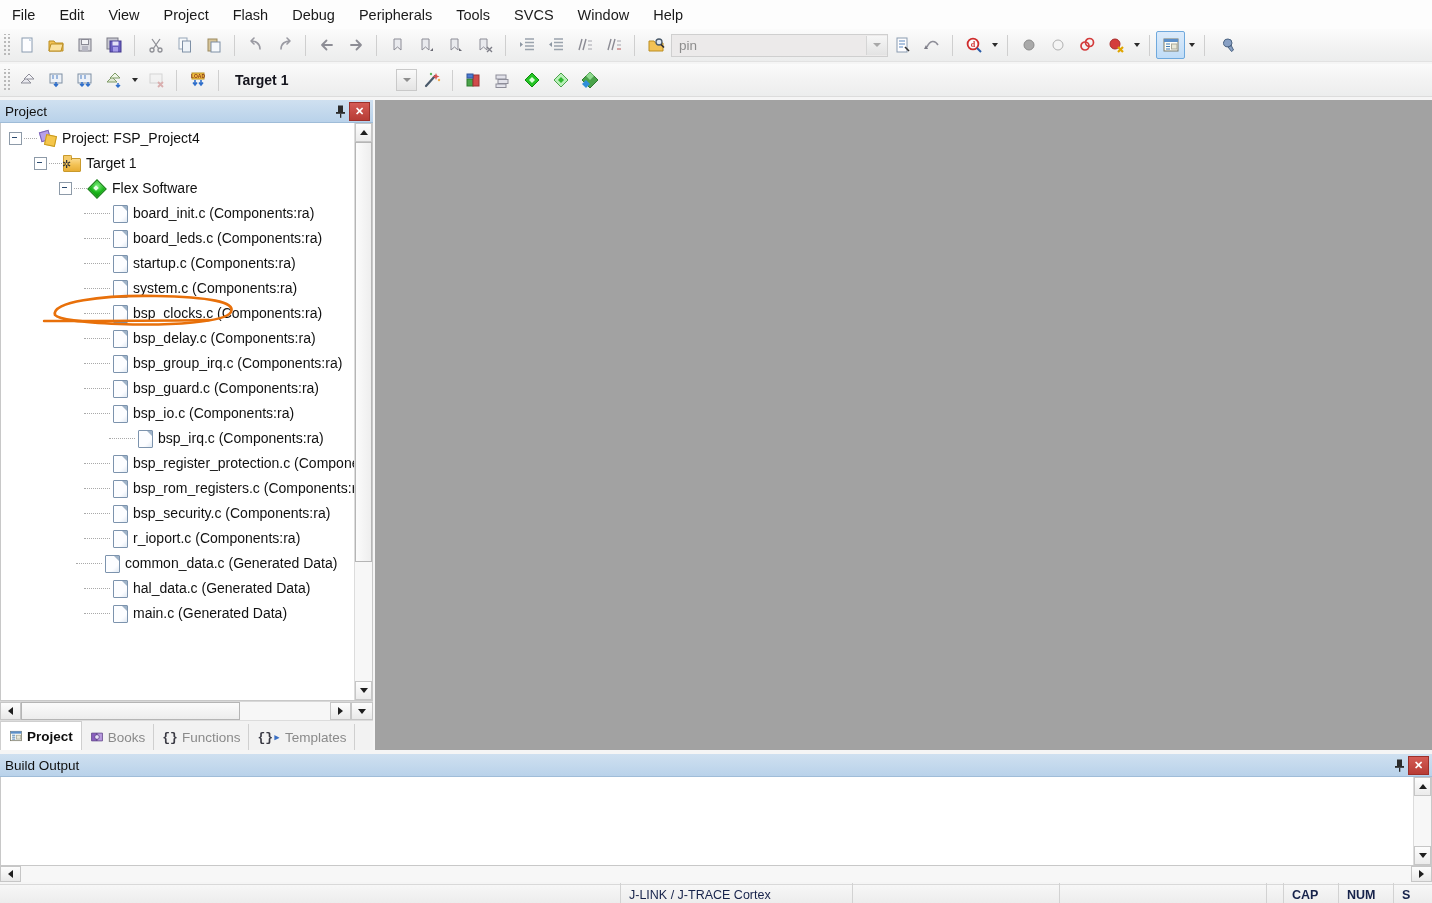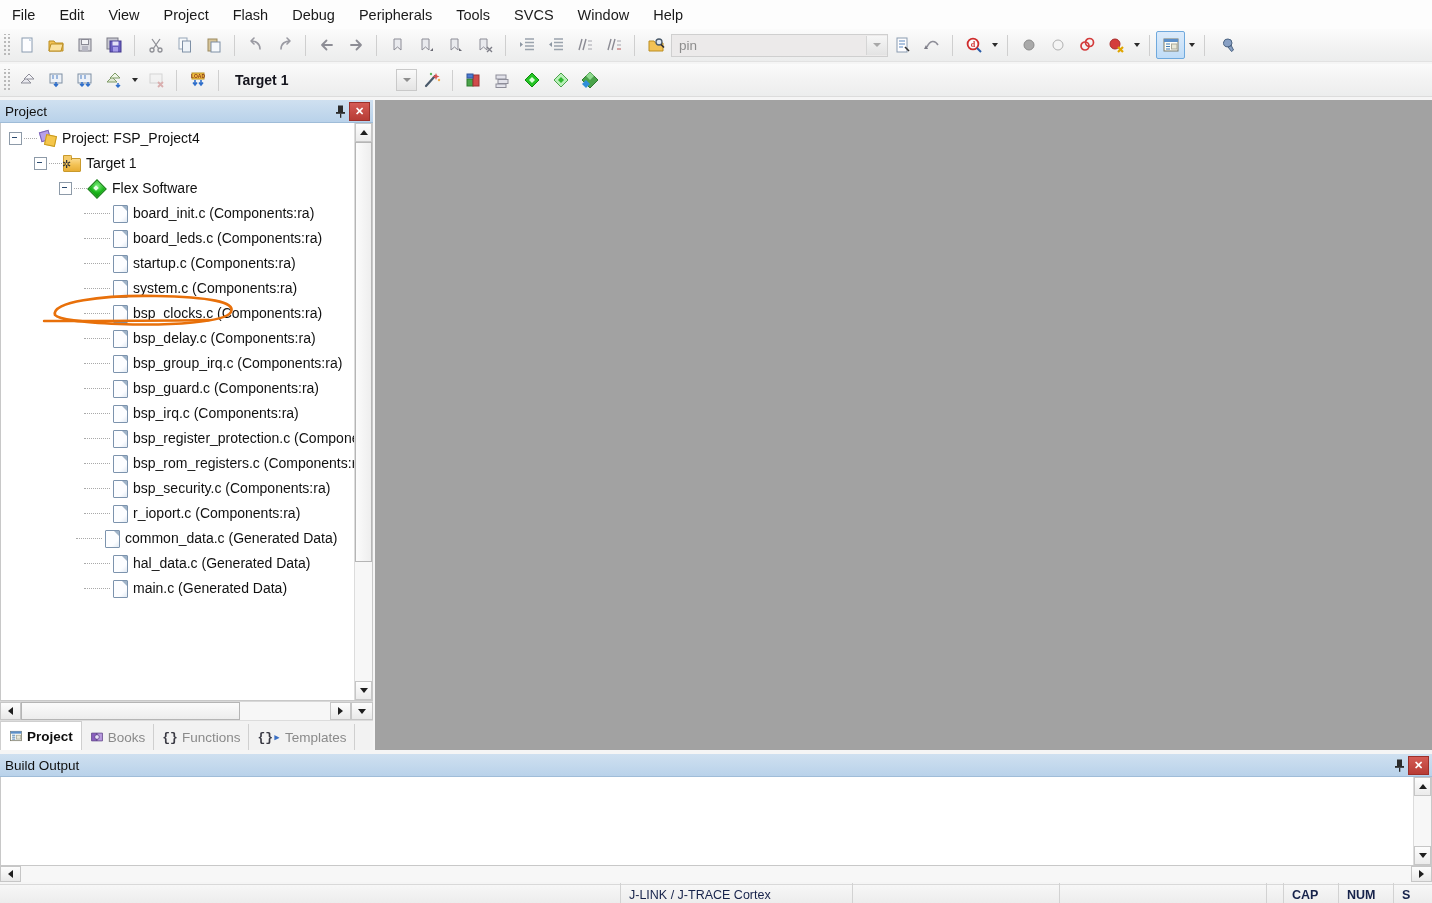--- a/index.html
+++ b/index.html
@@ -820,20 +820,25 @@
             <span class="dotline" style="width: 26px;"></span>
             <span class="ico ico-file"></span>
             <span class="label">bsp_group_irq.c (Components:ra)</span>
           </div>
           <div class="row" style="padding-left: 83px;">
             <span class="dotline" style="width: 26px;"></span>
             <span class="ico ico-file"></span>
             <span class="label">bsp_guard.c (Components:ra)</span>
           </div>
           <div class="row" style="padding-left: 83px;">
+            <span class="dotline" style="width: 26px;"></span>
+            <span class="ico ico-file"></span>
+            <span class="label">bsp_io.c (Components:ra)</span>
+          </div>
+          <div class="row" style="padding-left: 108px;">
             <span class="dotline" style="width: 26px;"></span>
             <span class="ico ico-file"></span>
             <span class="label">bsp_irq.c (Components:ra)</span>
           </div>
           <div class="row" style="padding-left: 83px;">
             <span class="dotline" style="width: 26px;"></span>
             <span class="ico ico-file"></span>
             <span class="label">bsp_register_protection.c (Components:ra)</span>
           </div>
           <div class="row" style="padding-left: 83px;">

